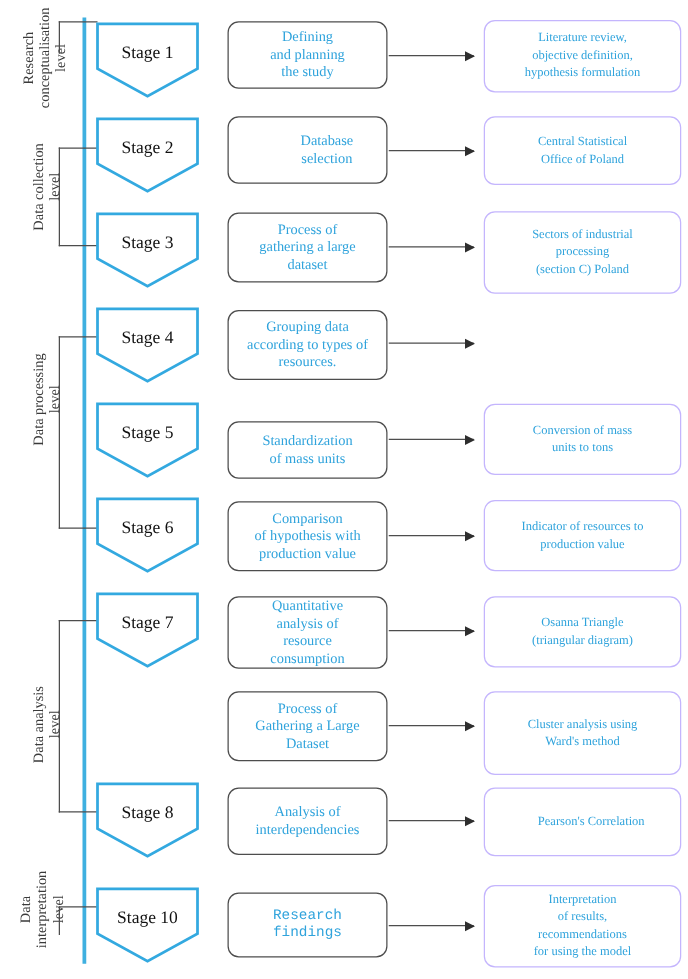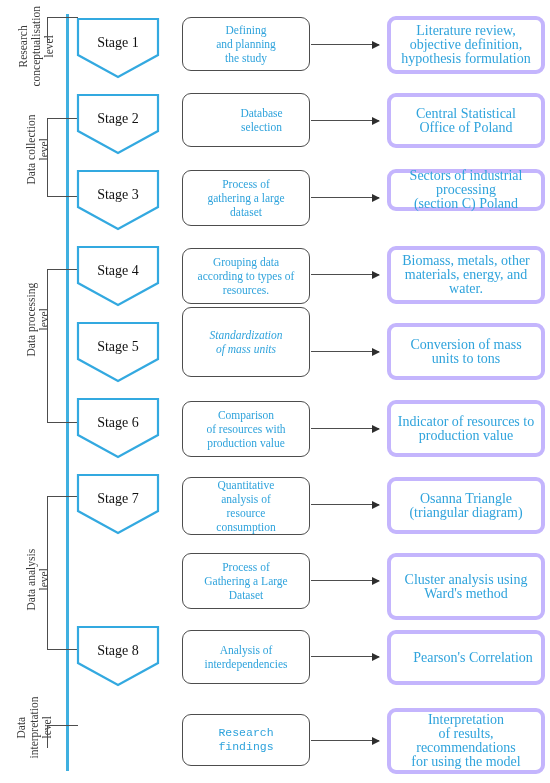--- a/index.html
+++ b/index.html
@@ -33,24 +33,24 @@
   
   .mid-box{position:absolute;left:182px;width:128px;
            border:1.3px solid #4d4d4d;border-radius:9px;
            background:#fff;box-sizing:border-box;
            display:flex;align-items:center;justify-content:center;
            color:#2FA3DC;font-size:11.5px;line-height:14px;text-align:center;
            font-family:"Liberation Serif", serif;padding:2px 5px;}
 
   
   .right-box{position:absolute;left:387px;width:158px;
-             border:4px solid #c4b5fd;border-radius:9px;
+             border:1px solid #c4b5fd;border-radius:9px;
              background:#fff;box-sizing:border-box;
              display:flex;align-items:center;justify-content:center;
-             color:#2FA3DC;font-size:14px;line-height:14px;text-align:center;
+             color:#2FA3DC;font-size:10px;line-height:14px;text-align:center;
              font-family:"Liberation Serif", serif;padding:2px 6px;}
 
   
   .arrow{position:absolute;height:0;border-top:1.4px solid #4d4d4d;}
   .arrow::after{content:"";position:absolute;right:-1px;top:-4.5px;
                 width:0;height:0;border-left:8px solid #2e2e2e;
                 border-top:4.5px solid transparent;
                 border-bottom:4.5px solid transparent;}
 </style>
 </head>
@@ -126,58 +126,55 @@
   <div class="stage" style="left:77px;top:170px;">
     <svg width="82" height="60" viewBox="0 0 82 60" aria-hidden="true">
       <polygon points="1,1 81,1 81,37 41,59 1,37" fill="#ffffff" stroke="#33A9E0" stroke-width="2.2"></polygon>
     </svg>
     <div class="stage-label">Stage 3</div>
   </div>
   <div class="mid-box" style="top:170px;height:56px;white-space:pre-line;">Process of
 gathering a large
 dataset</div>
   <div class="arrow" style="left:311px;top:197px;width:68px;"></div>
-  <div class="right-box" style="top:169px;height:42px;white-space:pre-line;">Sectors of industrial
+  <div class="right-box" style="top:169px;height:66px;white-space:pre-line;">Sectors of industrial
 processing
 (section C) Poland</div>
 
   <div class="stage" style="left:77px;top:246px;">
     <svg width="82" height="60" viewBox="0 0 82 60" aria-hidden="true">
       <polygon points="1,1 81,1 81,37 41,59 1,37" fill="#ffffff" stroke="#33A9E0" stroke-width="2.2"></polygon>
     </svg>
     <div class="stage-label">Stage 4</div>
   </div>
   <div class="mid-box" style="top:248px;height:56px;white-space:pre-line;">Grouping data
 according to types of
 resources.</div>
   <div class="arrow" style="left:311px;top:274px;width:68px;"></div>
-  <div class="right-box" style="top:246px;height:58px;white-space:pre-line;">Biomass, metals, other
-materials, energy, and
-water.</div>
 
   <div class="stage" style="left:77px;top:322px;">
     <svg width="82" height="60" viewBox="0 0 82 60" aria-hidden="true">
       <polygon points="1,1 81,1 81,37 41,59 1,37" fill="#ffffff" stroke="#33A9E0" stroke-width="2.2"></polygon>
     </svg>
     <div class="stage-label">Stage 5</div>
   </div>
-  <div class="mid-box" style="top:307px;height:70px;white-space:pre-line;font-style:italic;">Standardization
+  <div class="mid-box" style="top:337px;height:46px;white-space:pre-line;">Standardization
 of mass units</div>
   <div class="arrow" style="left:311px;top:351px;width:68px;"></div>
   <div class="right-box" style="top:323px;height:57px;white-space:pre-line;">Conversion of mass
 units to tons</div>
 
   <div class="stage" style="left:77px;top:398px;">
     <svg width="82" height="60" viewBox="0 0 82 60" aria-hidden="true">
       <polygon points="1,1 81,1 81,37 41,59 1,37" fill="#ffffff" stroke="#33A9E0" stroke-width="2.2"></polygon>
     </svg>
     <div class="stage-label">Stage 6</div>
   </div>
   <div class="mid-box" style="top:401px;height:56px;white-space:pre-line;">Comparison
-of resources with
+of hypothesis with
 production value</div>
   <div class="arrow" style="left:311px;top:428px;width:68px;"></div>
   <div class="right-box" style="top:400px;height:57px;white-space:pre-line;">Indicator of resources to
 production value</div>
 
   <div class="stage" style="left:77px;top:474px;">
     <svg width="82" height="60" viewBox="0 0 82 60" aria-hidden="true">
       <polygon points="1,1 81,1 81,37 41,59 1,37" fill="#ffffff" stroke="#33A9E0" stroke-width="2.2"></polygon>
     </svg>
     <div class="stage-label">Stage 7</div>
@@ -201,20 +198,26 @@
     <svg width="82" height="60" viewBox="0 0 82 60" aria-hidden="true">
       <polygon points="1,1 81,1 81,37 41,59 1,37" fill="#ffffff" stroke="#33A9E0" stroke-width="2.2"></polygon>
     </svg>
     <div class="stage-label">Stage 8</div>
   </div>
   <div class="mid-box" style="top:630px;height:54px;white-space:pre-line;">Analysis of
 interdependencies</div>
   <div class="arrow" style="left:311px;top:656px;width:68px;"></div>
   <div class="right-box" style="top:630px;height:55px;white-space:pre-line;padding-left:20px;">Pearson's Correlation</div>
 
+  <div class="stage" style="left:77px;top:710px;">
+    <svg width="82" height="60" viewBox="0 0 82 60" aria-hidden="true">
+      <polygon points="1,1 81,1 81,37 41,59 1,37" fill="#ffffff" stroke="#33A9E0" stroke-width="2.2"></polygon>
+    </svg>
+    <div class="stage-label">Stage 10</div>
+  </div>
   <div class="mid-box" style="top:714px;height:52px;white-space:pre-line;font-family:Liberation Mono, monospace;">Research findings</div>
   <div class="arrow" style="left:311px;top:740px;width:68px;"></div>
   <div class="right-box" style="top:708px;height:66px;white-space:pre-line;">Interpretation
 of results,
 recommendations
 for using the model</div>
 
 </div>
 
 </body></html>

